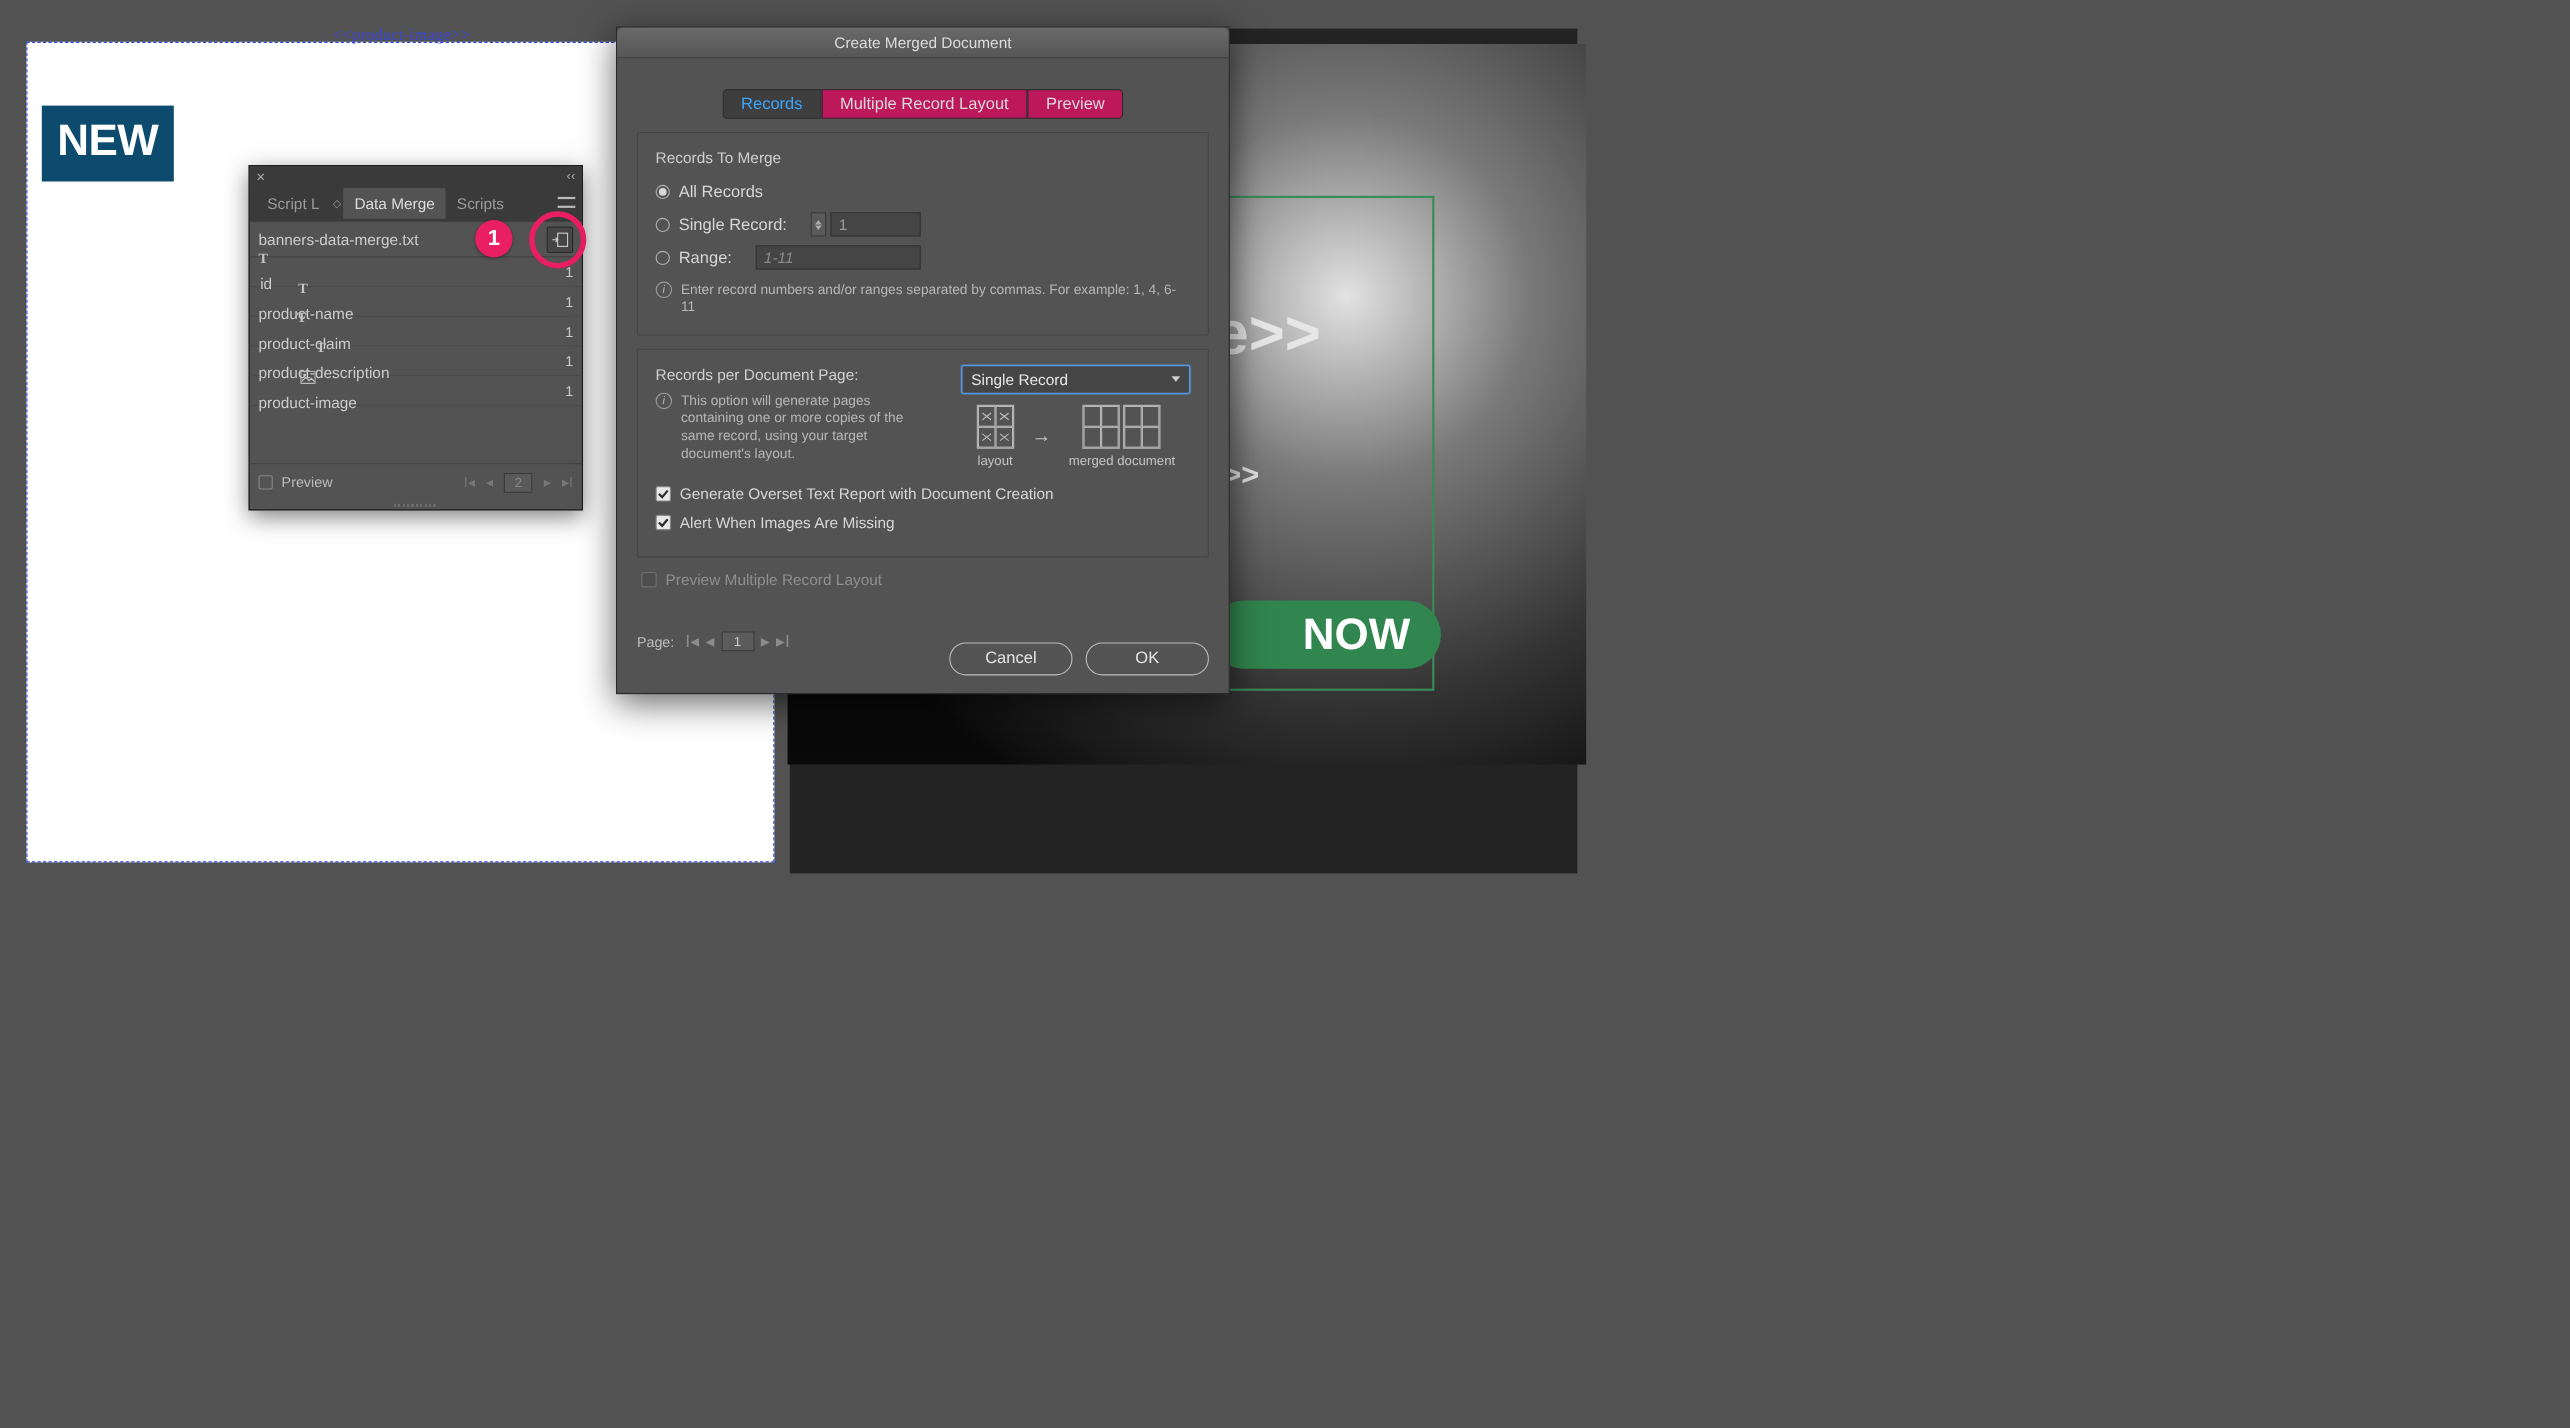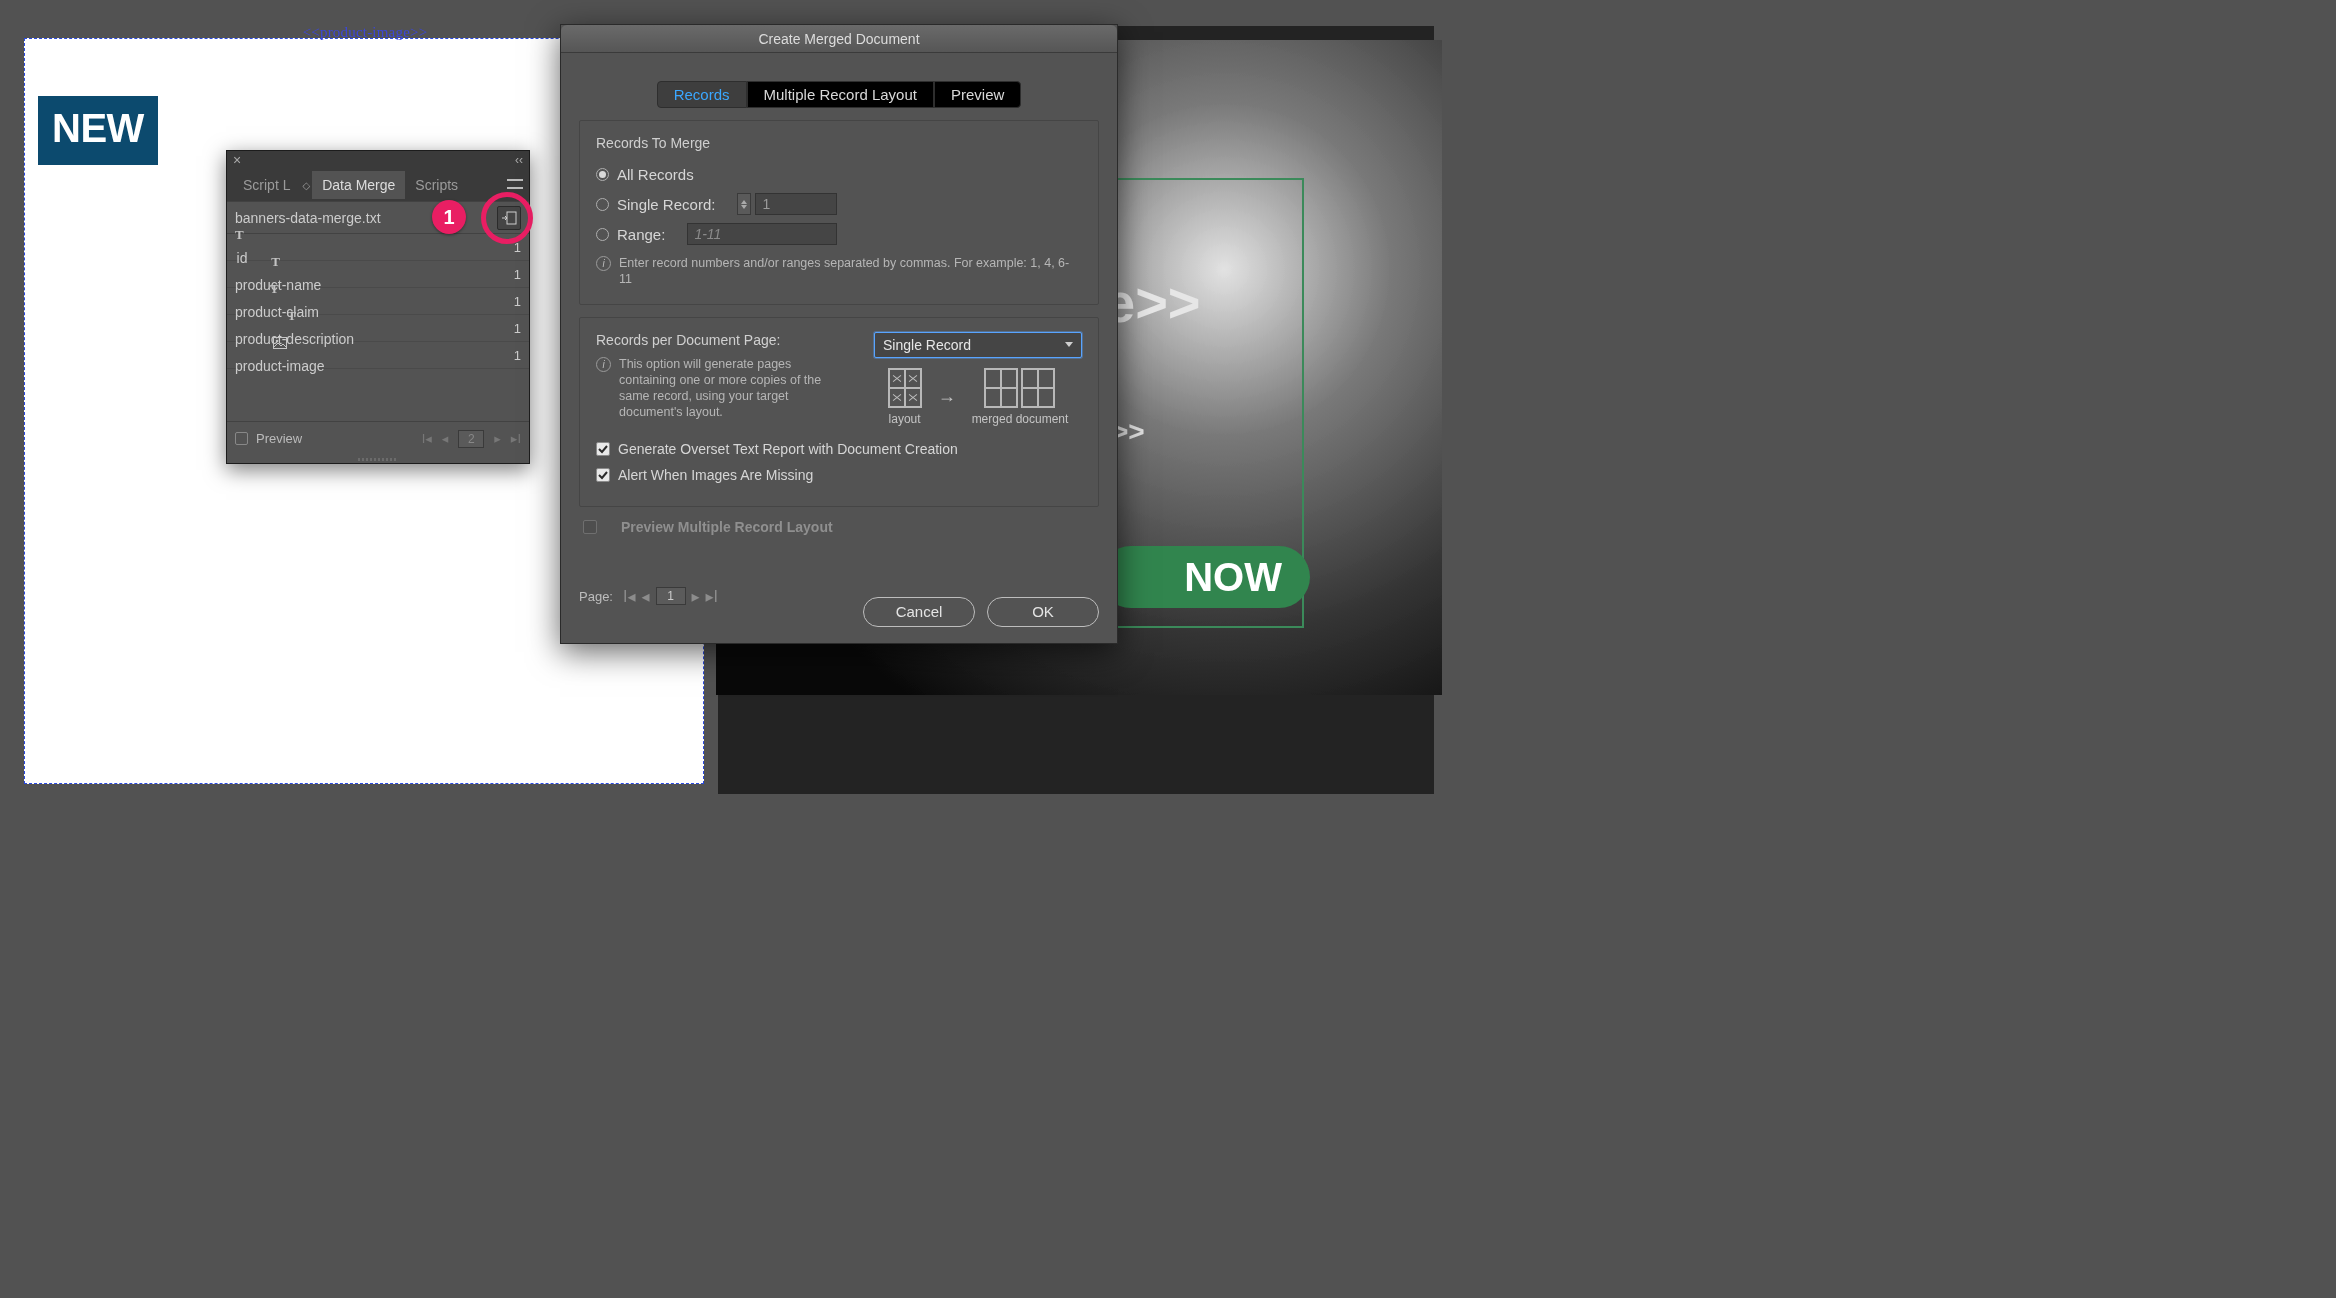--- a/index.html
+++ b/index.html
@@ -55,21 +55,21 @@
 
   
   .callout { position:absolute; width:34px; height:34px; border-radius:50%; background:#e91e63; color:#fff; font-weight:700; font-size:20px; display:flex; align-items:center; justify-content:center; box-shadow:0 1px 3px rgba(0,0,0,.4);}
   .ring { position:absolute; border:5px solid #e91e63; border-radius:999px; }
 
   
   .dialog { position:absolute; left:560px; top:24px; width:558px; background:#535353; border:1px solid #2a2a2a; box-shadow:0 8px 30px rgba(0,0,0,.6); color:#d6d6d6; }
   .dlg-title { height:28px; background:linear-gradient(#6a6a6a,#565656); border-bottom:1px solid #3a3a3a; display:flex; align-items:center; justify-content:center; font-size:14px; color:#dcdcdc; border-radius:6px 6px 0 0;}
   .dlg-body { padding:16px 18px 14px; }
   .seg-tabs { display:flex; justify-content:center; margin-bottom:12px;margin-top:12px;}
-  .seg { border:1px solid #2e2e2e; background:#000000; color:#d8d8d8; font-size:15px; padding:4px 16px; cursor:pointer;}
+  .seg { border:1px solid #2e2e2e; background:#be185d; color:#d8d8d8; font-size:15px; padding:4px 16px; cursor:pointer;}
   .seg.first{border-radius:4px 0 0 4px;}
   .seg.last{border-radius:0 4px 4px 0;}
   .seg.active{ background:#3e3e3e; color:#3ba7ff;}
   .groupbox { border:1px solid #454545; border-radius:2px; padding:14px 16px 16px; margin-bottom:12px; position:relative;}
   .gb-title { font-size:14px; color:#cfcfcf; margin-bottom:8px;}
   .radio-row { display:flex; align-items:center; gap:8px; height:30px; font-size:15px;}
   .radio { width:13px; height:13px; border-radius:50%; border:1px solid #aeaeae; display:inline-flex; align-items:center; justify-content:center;}
   .radio.sel::after{content:"";width:7px;height:7px;border-radius:50%;background:#d8d8d8;}
   .stepper { display:flex; align-items:center; gap:4px;}
   .spin { width:14px; height:22px; border:1px solid #3a3a3a; background:#5a5a5a; display:flex; flex-direction:column; justify-content:center; align-items:center; gap:1px;}
@@ -95,21 +95,21 @@
   .chk-row{display:flex;align-items:center;gap:8px;height:26px;font-size:14px;}
   .chkbox{width:14px;height:14px;border:1px solid #8b8b8b;border-radius:2px;background:#4a4a4a;display:flex;align-items:center;justify-content:center;}
   .chkbox.on{background:#e8e8e8;}
   .chkbox.on svg{display:block;}
   .dlg-footer{display:flex;align-items:center;padding:0 18px 16px;gap:10px;}
   .pg-label{font-size:13px;color:#bdbdbd;}
   .nav-sm{display:flex;align-items:center;gap:6px;color:#8c8c8c;}
   .nav-sm .pg{ width:30px;height:18px;background:#5b5b5b;border:1px solid #3a3a3a;text-align:center;font-size:12px;color:#ccc;line-height:16px;}
   .btn{ width:112px;height:30px;border:1px solid #bdbdbd;border-radius:16px;background:transparent;color:#e4e4e4;font-size:15px;display:flex;align-items:center;justify-content:center;cursor:pointer;margin-top:31px;}
   .btn-row{margin-left:auto;display:flex;gap:12px;}
-  .disabled-check{display:flex;align-items:center;gap:24px;margin:6px 0 17px 4px;color:#8f8f8f;font-size:14px;font-weight:bold;}
+  .disabled-check{display:flex;align-items:center;gap:8px;margin:6px 0 4px 4px;color:#8f8f8f;font-size:14px;}
   .disabled-check .chkbox{opacity:.5;}
 
   
   .glyph{font-family:Arial;user-select:none;}
 </style>
 </head>
 <body>
 
 <div class="canvas">
   <div class="left-page"></div>

